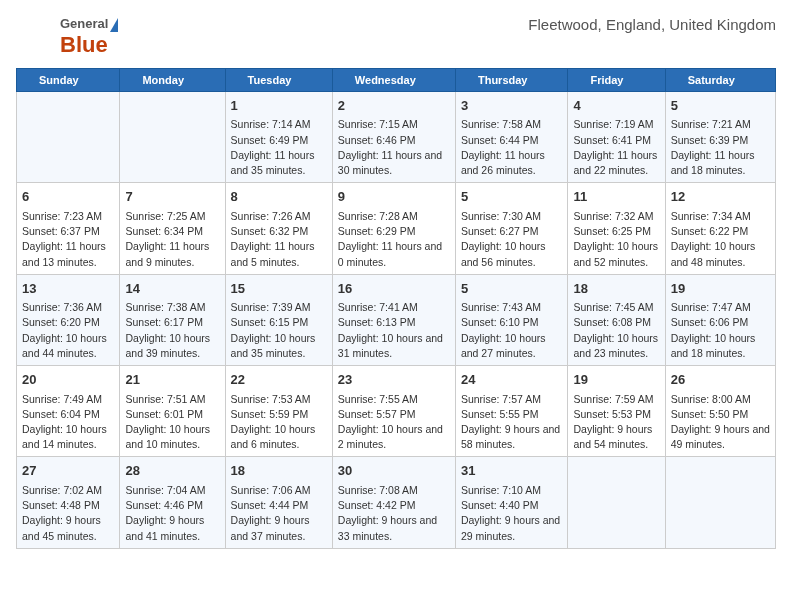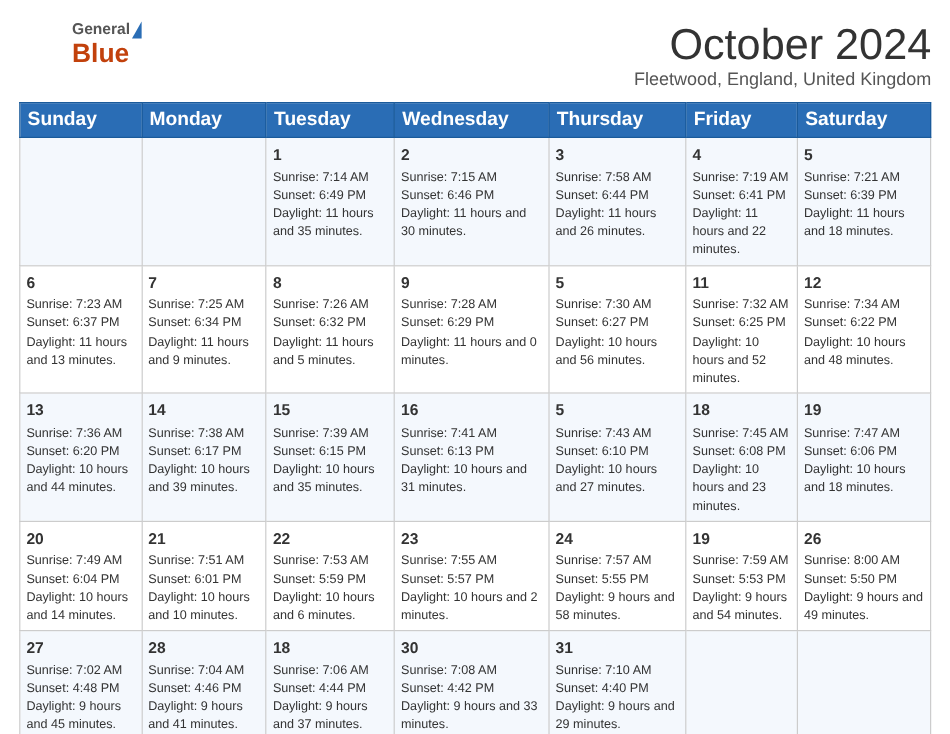--- a/index.html
+++ b/index.html
@@ -44,22 +44,22 @@
     }
     table {
       width: 100%;
       border-collapse: collapse;
       font-size: 11px;
     }
     thead tr th {
       background-color: #2a6db5;
       color: #fff;
       text-align: left;
-      padding: 5px 6px;
-      font-size: 16px;
+      padding: 5px 22px;
+      font-size: 11px;
       font-weight: bold;
       border: 1px solid #1a5a9a;
     }
     tbody tr td {
       border: 1px solid #ccc;
       vertical-align: top;
       padding: 4px 5px;
       min-height: 80px;
       height: 90px;
       color: #333;
@@ -84,21 +84,20 @@
 <body>
 
 <div class="header">
   <div class="logo">
     <span>
       <span style="color:#555;font-size:13px;font-weight:bold;">General</span><span class="logo-triangle"></span>
     </span>
     <span style="color:#c2410c;font-size:22px;font-weight:bold;">Blue</span>
   </div>
   <div class="title-block">
-    <div class="calendar-title">October 2024</div>
     <div class="calendar-subtitle">Fleetwood, England, United Kingdom</div>
   </div>
 </div>
 
 <table>
   <thead>
     <tr>
     <th>Sunday</th>
         <th>Monday</th>
         <th>Tuesday</th>

